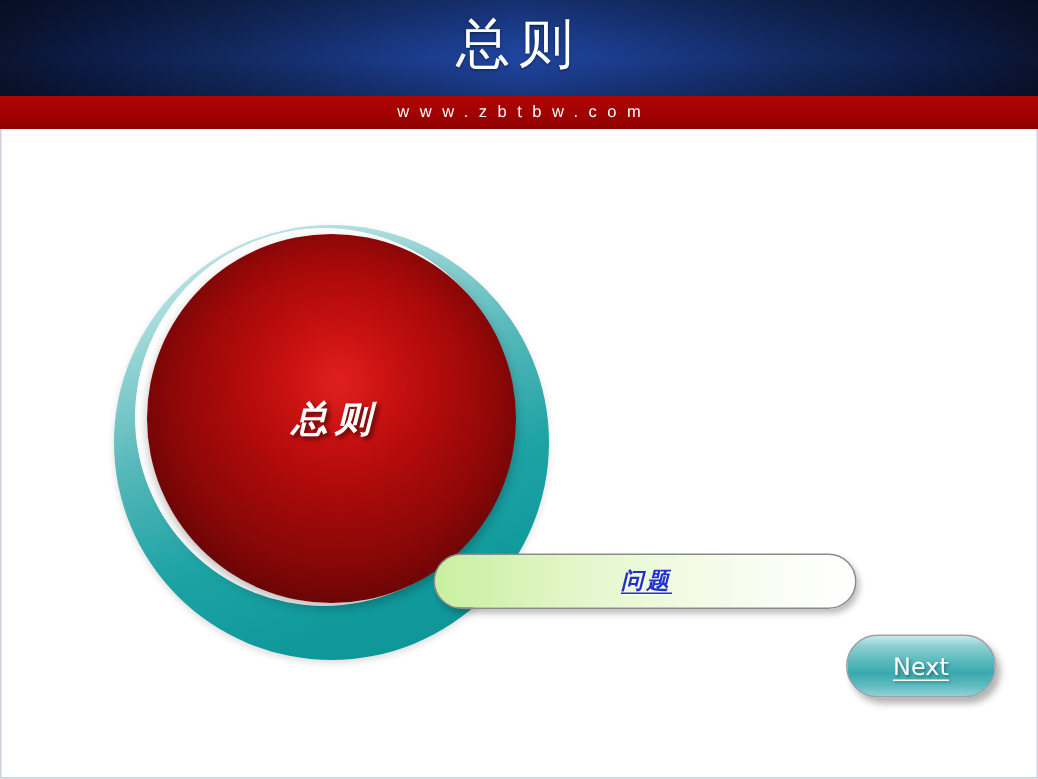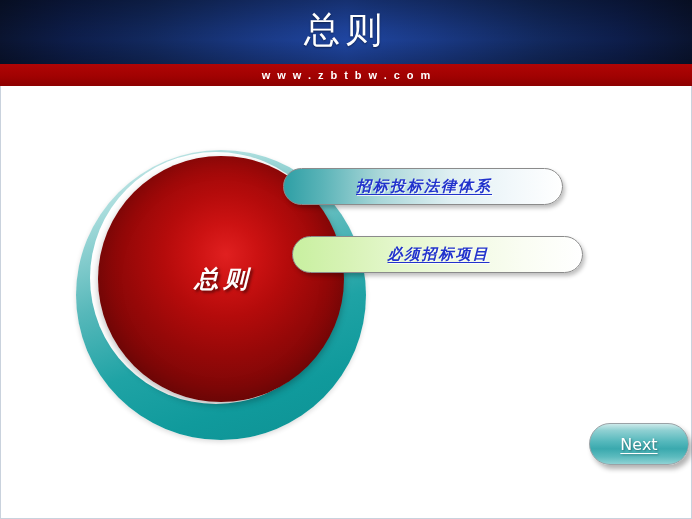--- a/index.html
+++ b/index.html
@@ -77,21 +77,21 @@
   #url-text {
     position: absolute;
     left: 0;
     top: 64px;
     width: 692px;
     height: 22px;
     line-height: 22px;
     text-align: center;
     color: #ffffff;
     font-size: 11px;
-    font-weight: bold;
+    font-weight: normal;
     letter-spacing: 7px;
     text-indent: 7px;
     z-index: 3;
   }
 
   
   #body-area {
     position: absolute;
     left: 0;
     top: 86px;
@@ -221,21 +221,21 @@
   }
 
   #pill-1 { left: 283px; top: 168px; width: 280px; }
   #pill-2 { left: 292px; top: 236px; width: 291px; }
   #pill-3 { left: 301px; top: 307px; width: 297px; }
   #pill-4 { left: 289px; top: 369px; width: 282px; }
 
   
   #next-button {
     position: absolute;
-    left: 589px;
+    left: 564px;
     top: 423px;
     width: 100px;
     height: 42px;
     border: 1px solid #9aa2a6;
     border-radius: 21px;
     box-sizing: border-box;
     background: linear-gradient(to bottom,
         #cbe9e9 0%,
         #8fd0d2 16%,
         #55b8bc 44%,
@@ -271,27 +271,24 @@
 
   <div id="body-area"></div>
 
   <div id="circle-group">
     <div id="ring-outer"></div>
     <div id="ring-inner-mask"></div>
     <div id="red-sphere"></div>
     <div id="circle-label">总则</div>
   </div>
 
-  <div class="pill pill-teal" id="pill-1">
-    <span class="pill-label">招标投标法律体系</span>
+
+
+
+  <div class="pill pill-green" id="pill-4">
+    <span class="pill-label">问题</span>
   </div>
-
-  <div class="pill pill-green" id="pill-2">
-    <span class="pill-label">必须招标项目</span>
-  </div>
-
-
 
   <div id="next-button">
     <span id="next-label">Next</span>
   </div>
 
 </div>
 
 </body></html>

